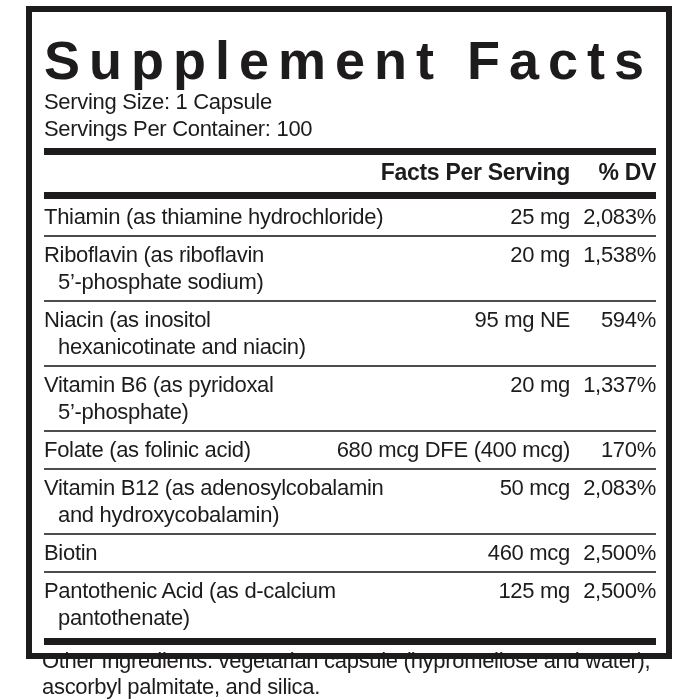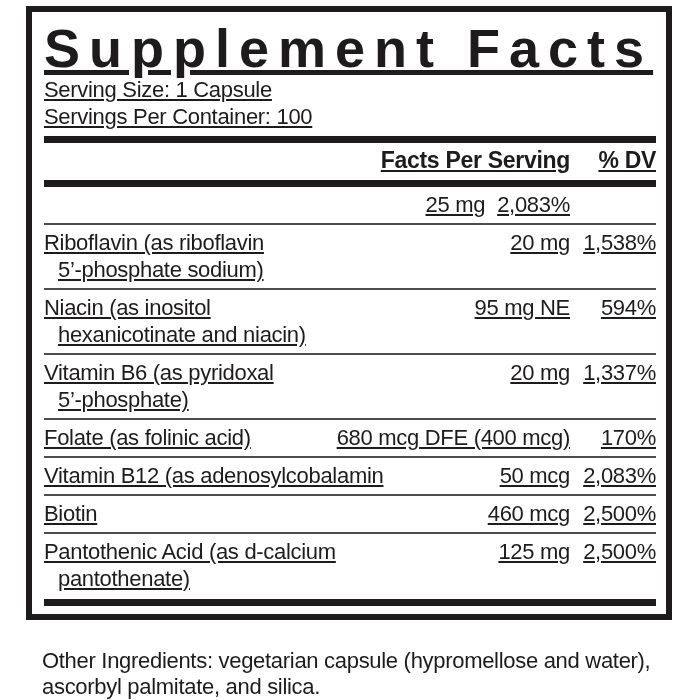--- a/index.html
+++ b/index.html
@@ -20,22 +20,21 @@
     letter-spacing: -0.3px;
   }
   .facts-box {
     position: absolute;
     left: 26px;
     top: 6px;
     width: 646px;
     box-sizing: border-box;
     border: 6px solid #1d1b1c;
     background: #ffffff;
-    padding: 8px 10px 4px 12px;
-    text-decoration: underline;
+    padding: 20px 10px 4px 12px;
   }
   .facts-title {
     font-size: 54px;
     font-weight: bold;
     line-height: 56px;
     letter-spacing: 9px;
     white-space: nowrap;
     overflow: visible;
   }
   .serving-line {
@@ -99,20 +98,24 @@
 
     <div class="grid-row header-row">
       <span></span>
       <span class="cell-amount">Facts Per Serving</span>
       <span class="cell-dv">% DV</span>
     </div>
 
     <div class="bar-thick"></div>
 
     <div class="grid-row nutrient-row">
+      <span>
+        <span class="name-line1">Thiamin (as thiamine hydrochloride)</span>
+        <span class="name-line2"></span>
+      </span>
       <span class="cell-amount">25 mg</span>
       <span class="cell-dv">2,083%</span>
     </div>
 
     <div class="grid-row nutrient-row">
       <span>
         <span class="name-line1">Riboflavin (as riboflavin</span>
         <span class="name-line2">5’-phosphate sodium)</span>
       </span>
       <span class="cell-amount">20 mg</span>
@@ -142,20 +145,21 @@
         <span class="name-line1">Folate (as folinic acid)</span>
         <span class="name-line2"></span>
       </span>
       <span class="cell-amount">680 mcg DFE (400 mcg)</span>
       <span class="cell-dv">170%</span>
     </div>
 
     <div class="grid-row nutrient-row">
       <span>
         <span class="name-line1">Vitamin B12 (as adenosylcobalamin</span>
+        <span class="name-line2">and hydroxycobalamin)</span>
       </span>
       <span class="cell-amount">50 mcg</span>
       <span class="cell-dv">2,083%</span>
     </div>
 
     <div class="grid-row nutrient-row">
       <span>
         <span class="name-line1">Biotin</span>
         <span class="name-line2"></span>
       </span>

